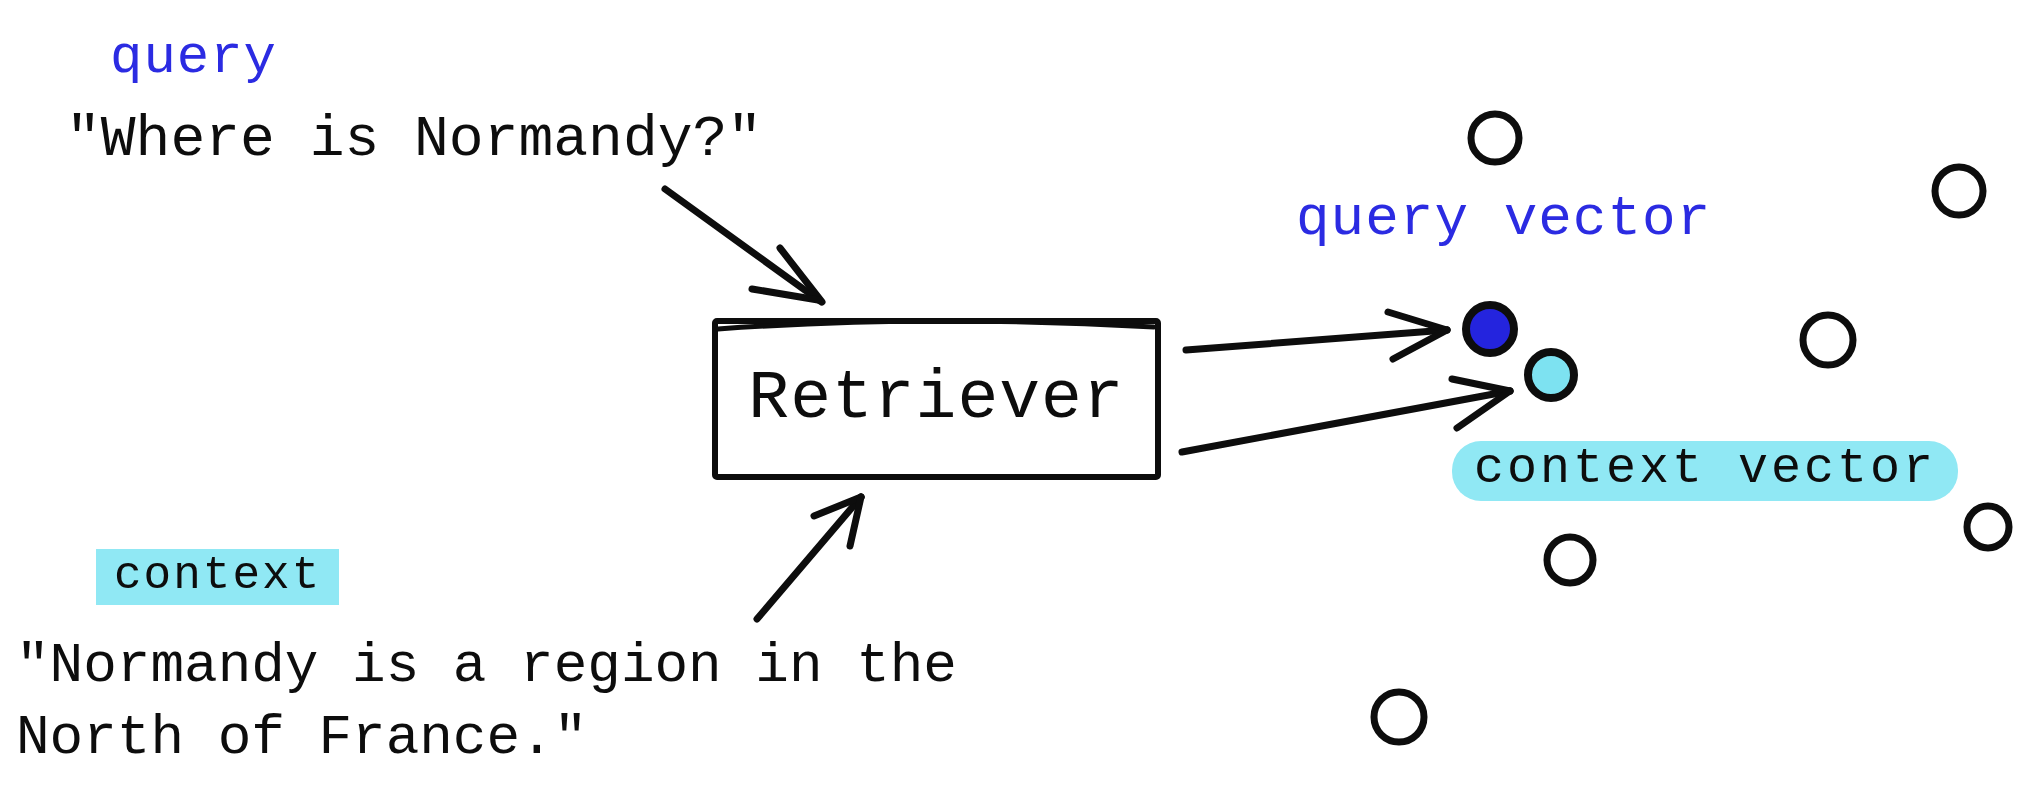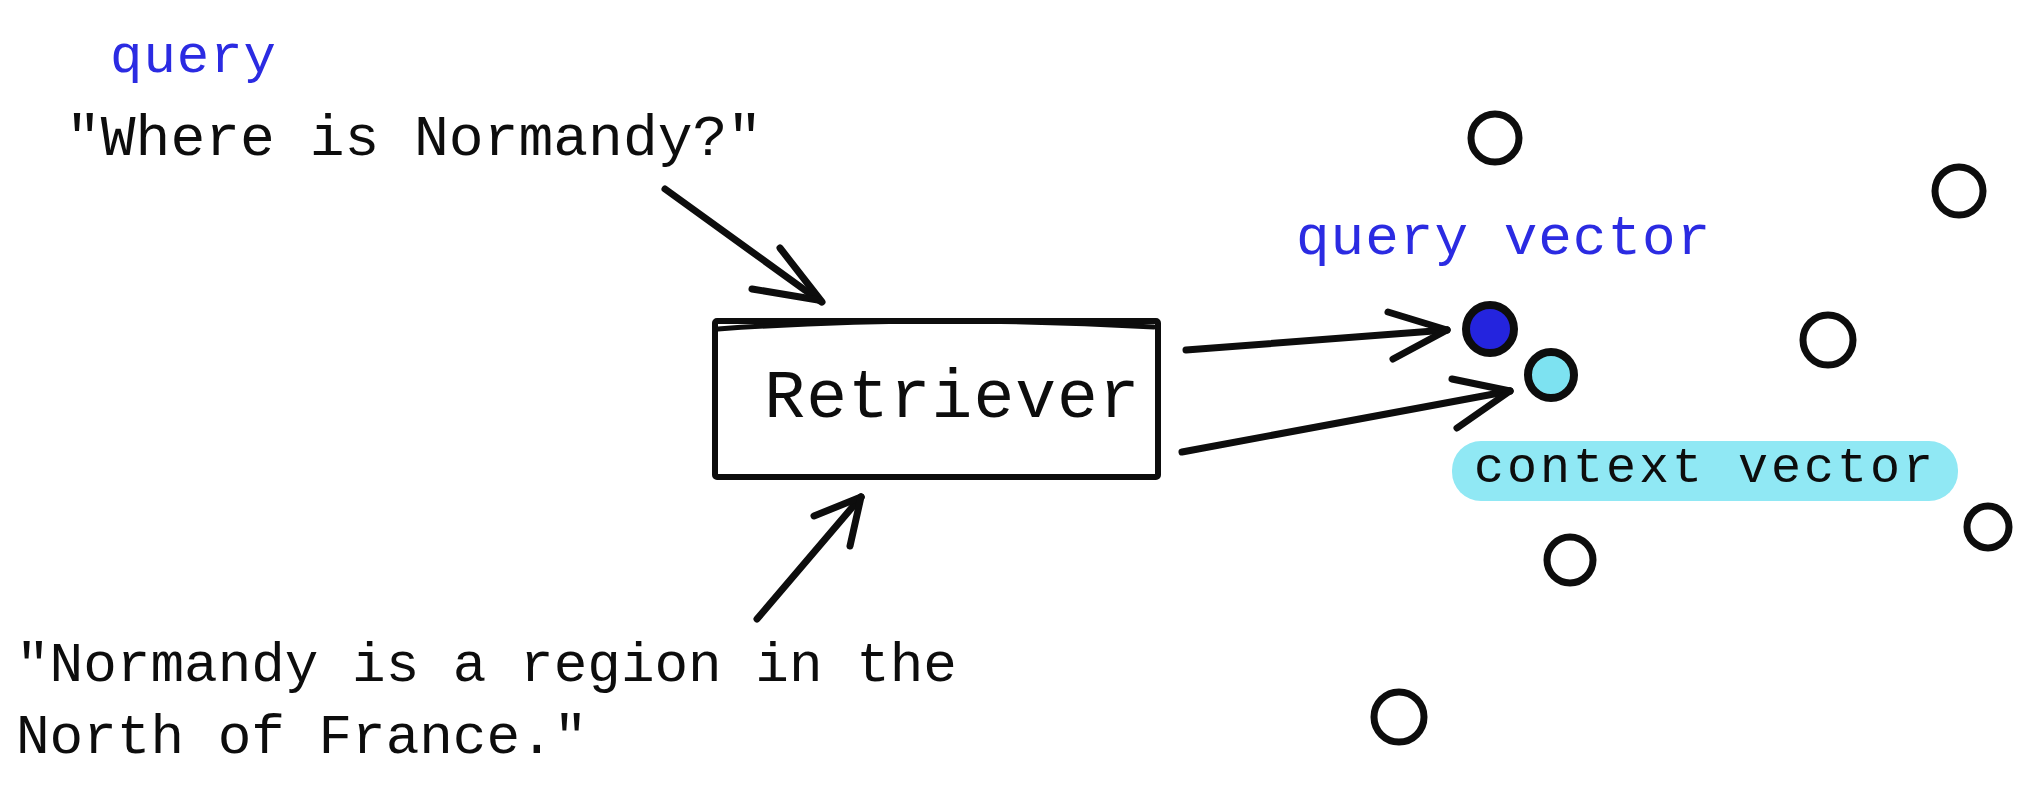--- a/index.html
+++ b/index.html
@@ -12,25 +12,25 @@
     color:var(--ink,#0d0d0d);
   }
   .canvas svg{position:absolute;left:0;top:0;}
   .label{position:absolute;white-space:nowrap;line-height:1.12;}
   .blue{color:var(--blue,#2b2be2);}
   .hl{background:var(--highlight,#90e8f4);display:inline-block;}
 
   .query-label{left:110px;top:28px;font-size:54px;letter-spacing:1px;}
   .query-sentence{left:66px;top:108px;font-size:58px;}
   .retriever-label{
-    left:731px;top:321px;width:443px;height:156px;
+    left:715px;top:321px;width:443px;height:156px;
     display:flex;align-items:center;justify-content:center;
     font-size:68px;letter-spacing:1px;
   }
-  .query-vector-label{left:1296px;top:208px;font-size:56px;letter-spacing:1px;}
+  .query-vector-label{left:1296px;top:188px;font-size:56px;letter-spacing:1px;}
   .context-vector-label{left:1452px;top:441px;font-size:50px;}
   .context-vector-label .hl{padding:4px 22px 8px 22px;letter-spacing:3px;line-height:48px;border-radius:29px;}
   .context-label{left:96px;top:549px;font-size:46px;}
   .context-label .hl{padding:4px 18px 6px 18px;letter-spacing:2px;line-height:46px;}
   .context-sentence{left:16px;top:630px;font-size:56px;line-height:72px;}
 
   .ink-stroke{stroke:var(--ink,#0d0d0d);fill:none;stroke-linecap:round;stroke-linejoin:round;}
   .box-stroke{stroke-width:6;fill:#ffffff;}
   .arrow{stroke-width:7;}
   .pt{stroke-width:7;fill:none;}
@@ -89,19 +89,22 @@
   <div class="label query-sentence">"Where is Normandy?"</div>
 
   <div class="label retriever-label">Retriever</div>
 
   <div class="label blue query-vector-label">query vector</div>
 
   <div class="label context-vector-label">
     <span class="hl">context vector</span>
   </div>
 
+  <div class="label context-label">
+    <span class="hl">context</span>
+  </div>
 
   <div class="label context-sentence">
     <div>"Normandy is a region in the</div>
     <div>North of France."</div>
   </div>
 
 </div>
 
 </body></html>

